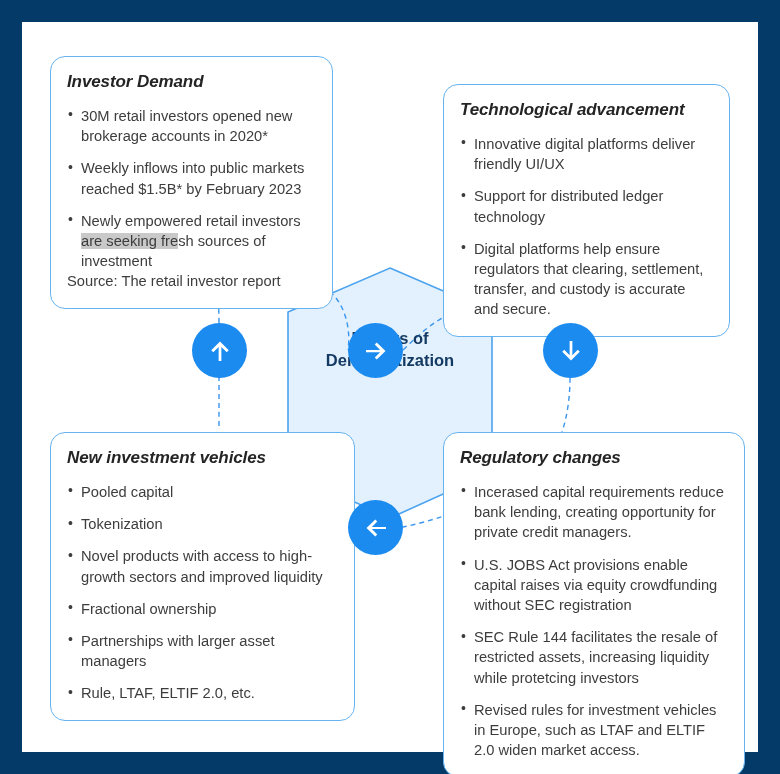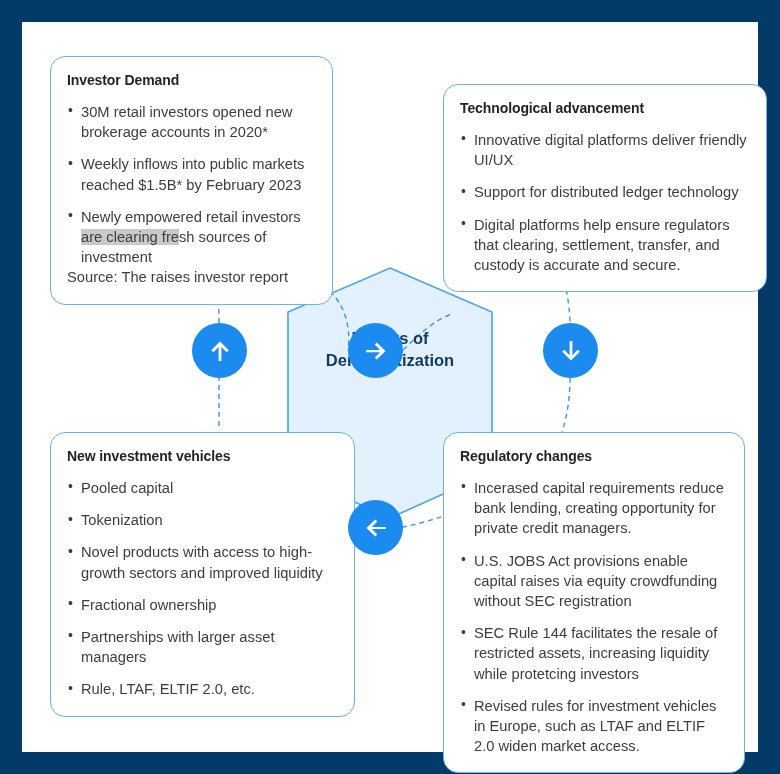--- a/index.html
+++ b/index.html
@@ -43,26 +43,27 @@
   .card {
     position: absolute;
     background: #ffffff;
     border: 1.6px solid #66b3f0;
     border-radius: 15px;
     padding: 14px 16px 16px 16px;
     z-index: 3;
   }
 
   .card-title {
-    font-size: 14px;
+    font-size: 17px;
     font-weight: bold;
     color: #242424;
     letter-spacing: -0.1px;
     margin-bottom: 2px;
     line-height: 1.35;
+    font-style: italic;
   }
 
   .bullets {
     list-style: none;
   }
 
   .bullets li {
     position: relative;
     padding-left: 14px;
     font-size: 14.7px;
@@ -85,21 +86,21 @@
     line-height: 1.375;
     color: #3d3d3d;
   }
 
   .hl {
     background: #c9c9c9;
   }
 
   
   #card-investor-demand   { left: 28px;  top: 34px;  width: 283px; }
-  #card-technological     { left: 421px; top: 62px;  width: 324px; }
+  #card-technological     { left: 421px; top: 62px;  width: 287px; }
   #card-new-vehicles      { left: 28px;  top: 410px; width: 305px; }
   #card-regulatory        { left: 421px; top: 410px; width: 302px; }
 
   
   #hex-label {
     position: absolute;
     left: 258px;
     top: 305px;
     width: 220px;
     text-align: center;
@@ -156,23 +157,23 @@
     <div id="hex-label">
       <div>Drivers of</div>
       <div>Democratization</div>
     </div>
 
     <div class="card" id="card-investor-demand">
       <div class="card-title">Investor Demand</div>
       <ul class="bullets">
         <li>30M retail investors opened new brokerage accounts in 2020*</li>
         <li>Weekly inflows into public markets reached $1.5B* by February 2023</li>
-        <li><span>Newly empowered retail investors </span><span class="hl">are clearing fre</span><span>sh sources of investment</span></li>
-      </ul>
-      <div class="source-line">Source: The raises investor report</div>
+        <li><span>Newly empowered retail investors </span><span class="hl">are seeking fre</span><span>sh sources of investment</span></li>
+      </ul>
+      <div class="source-line">Source: The retail investor report</div>
     </div>
 
     <div class="card" id="card-technological">
       <div class="card-title">Technological advancement</div>
       <ul class="bullets">
         <li>Innovative digital platforms deliver friendly UI/UX</li>
         <li>Support for distributed ledger technology</li>
         <li>Digital platforms help ensure regulators that clearing, settlement, transfer, and custody is accurate and secure.</li>
       </ul>
     </div>

